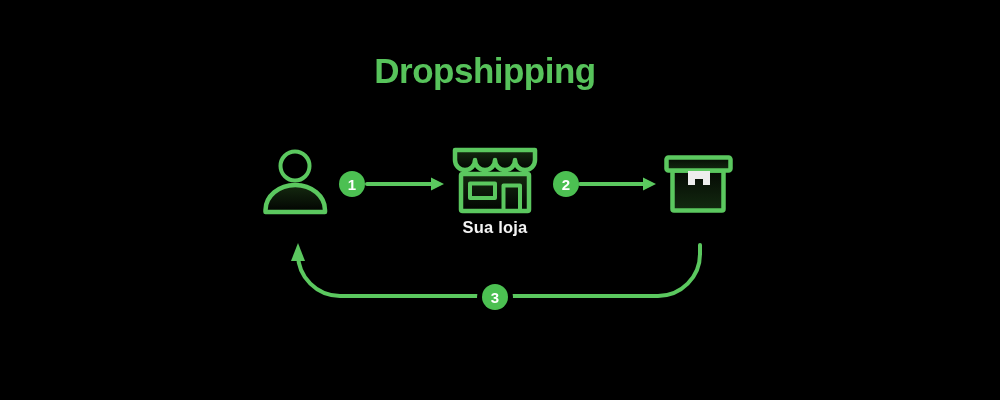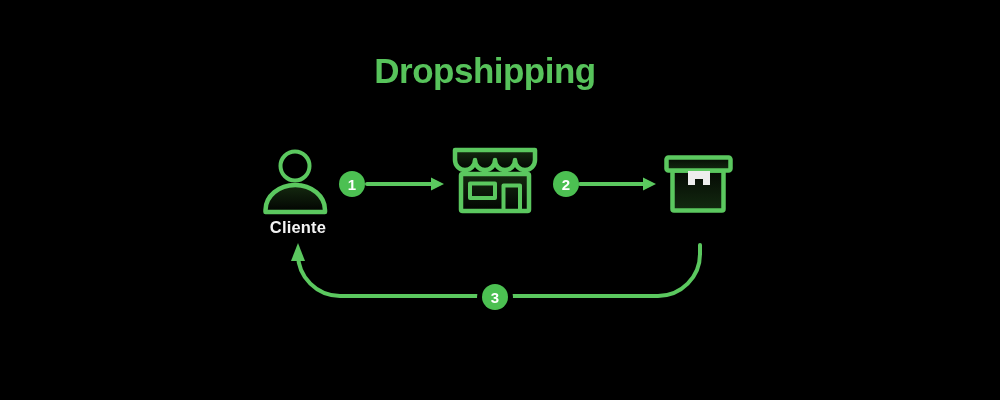--- a/index.html
+++ b/index.html
@@ -91,19 +91,19 @@
       <line class="ln" stroke-width="3.6" x1="580" y1="184" x2="643" y2="184"></line>
       <polygon class="ah" points="643,177.5 656,184 643,190.5"></polygon>
     </g>
 
     <g>
       <path class="ln" d="M700 245 V254 A42 42 0 0 1 658 296 H340 A42 42 0 0 1 298 254 V256"></path>
       <polygon class="ah" points="291,261 305,261 298,243"></polygon>
     </g>
   </svg>
 
-  <div class="node-label" style="left:198px;">Cliente</div>
+  <div class="node-label" style="left:395px;">Sua loja</div>
 
   <div class="badge" style="left:339px;top:171px;">1</div>
   <div class="badge" style="left:553px;top:171px;">2</div>
   <div class="badge ringed" style="left:482px;top:284px;">3</div>
 
 </div>
 
 </body></html>

